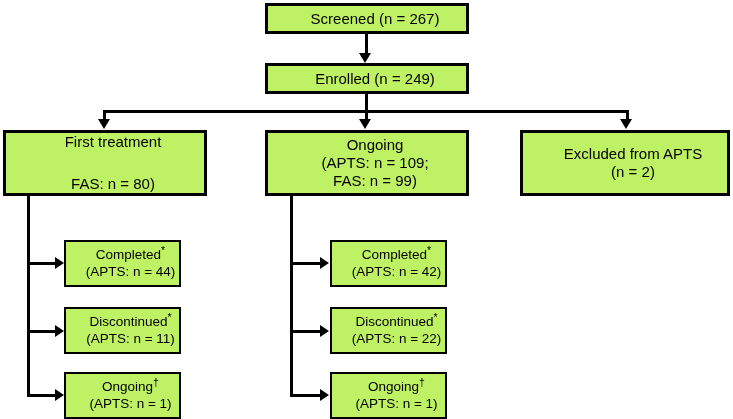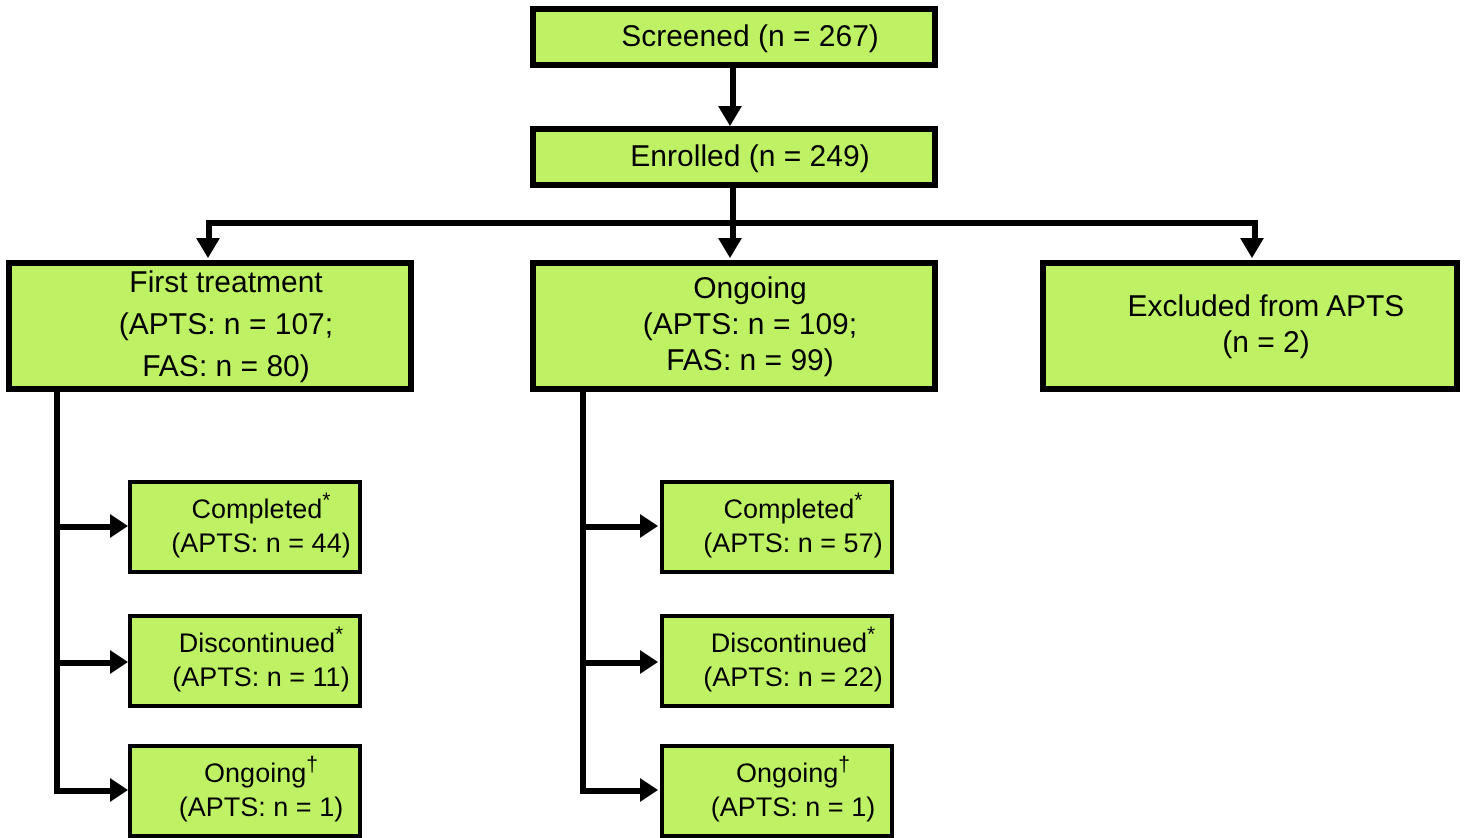--- a/index.html
+++ b/index.html
@@ -87,21 +87,20 @@
   <div class="box" style="left:265px; top:3px; width:204px; height:31px;">
     <span class="ln">Screened (n = 267)</span>
   </div>
 
   <div class="box" style="left:265px; top:63px; width:204px; height:31px;">
     <span class="ln">Enrolled (n = 249)</span>
   </div>
 
   <div class="box" style="left:3px; top:130px; width:204px; height:66px;justify-content:space-between;">
     <span class="ln">First treatment</span>
-    <span class="ln">(APTS: n = 107;</span>
     <span class="ln">FAS: n = 80)</span>
   </div>
 
   <div class="box" style="left:265px; top:130px; width:204px; height:66px;">
     <span class="ln">Ongoing</span>
     <span class="ln">(APTS: n = 109;</span>
     <span class="ln">FAS: n = 99)</span>
   </div>
 
   <div class="box" style="left:520px; top:130px; width:210px; height:66px;">
@@ -119,21 +118,21 @@
     <span class="ln">(APTS: n = 11)</span>
   </div>
 
   <div class="box sub" style="left:64px; top:372px; width:117px; height:47px;">
     <span class="ln"><span>Ongoing</span><span class="sup">†</span></span>
     <span class="ln">(APTS: n = 1)</span>
   </div>
 
   <div class="box sub" style="left:330px; top:240px; width:117px; height:47px;">
     <span class="ln"><span>Completed</span><span class="sup">*</span></span>
-    <span class="ln">(APTS: n = 57)</span>
+    <span class="ln">(APTS: n = 42)</span>
   </div>
 
   <div class="box sub" style="left:330px; top:307px; width:117px; height:47px;">
     <span class="ln"><span>Discontinued</span><span class="sup">*</span></span>
     <span class="ln">(APTS: n = 22)</span>
   </div>
 
   <div class="box sub" style="left:330px; top:372px; width:117px; height:47px;">
     <span class="ln"><span>Ongoing</span><span class="sup">†</span></span>
     <span class="ln">(APTS: n = 1)</span>

